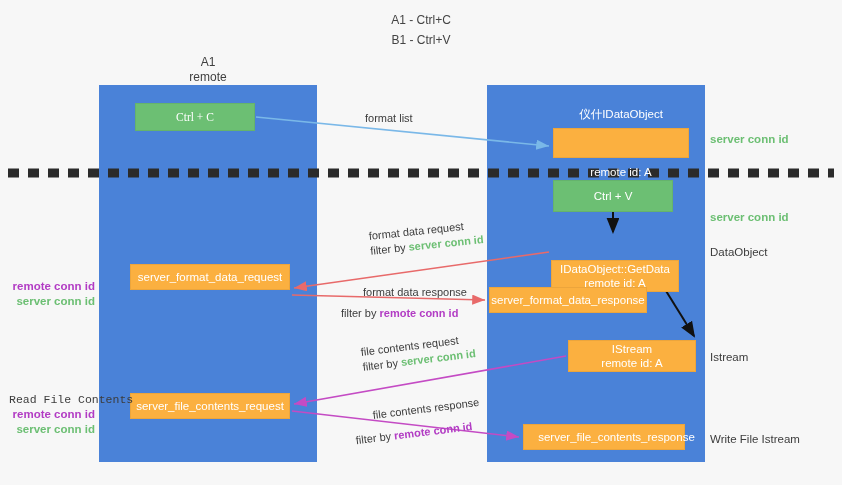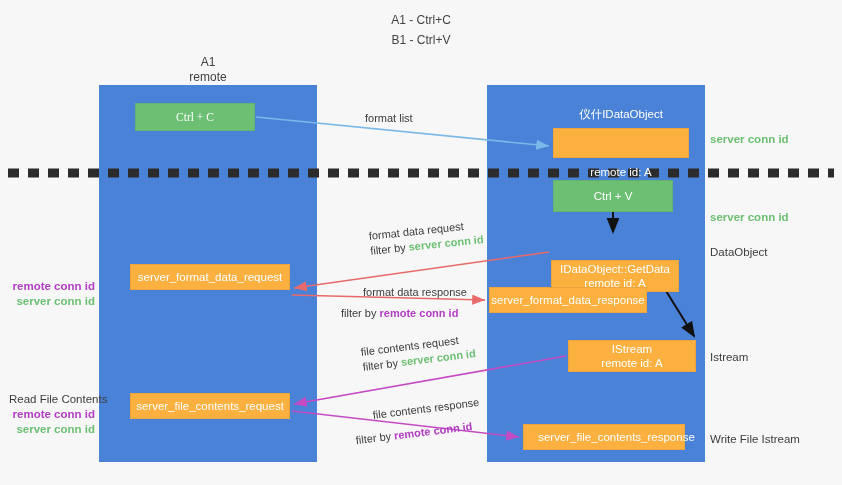--- a/index.html
+++ b/index.html
@@ -88,21 +88,21 @@
   .clr-dark   { color: #3c3c3c; }
 
   #lbl-server-1 { left: 710px; top: 132px; }
   #lbl-server-2 { left: 710px; top: 210px; }
   #lbl-dataobject { left: 710px; top: 245px; }
   #lbl-istream    { left: 710px; top: 350px; }
   #lbl-writefile  { left: 710px; top: 432px; }
 
   #lbl-left-1 { left: 9px; top: 279px; text-align: right; width: 86px; }
   #lbl-left-2 { left: 9px; top: 392px; text-align: right; width: 86px; }
-  #lbl-left-2 .read-head { color:#3c3c3c; font-weight: normal; }
+  #lbl-left-2 .read-head { color:#3c3c3c; font-weight: normal; font-family: Liberation Mono, monospace; }
 
   
   .edge-caption {
     position: absolute;
     font-size: 11px;
     line-height: 15px;
     white-space: nowrap;
     color: #3c3c3c;
   }
   #cap-format-list   { left: 365px; top: 111px; }

